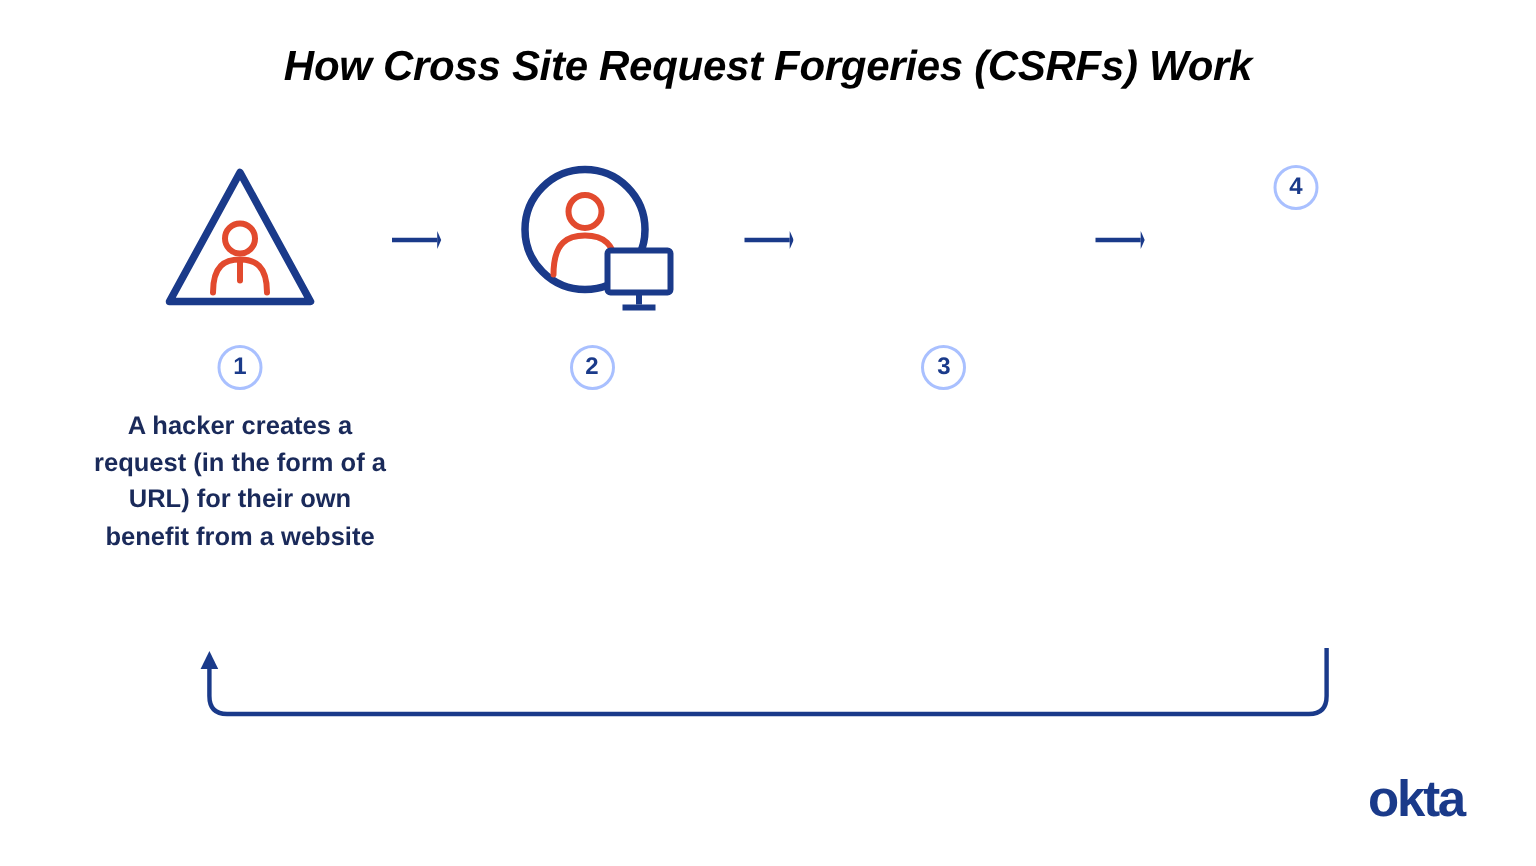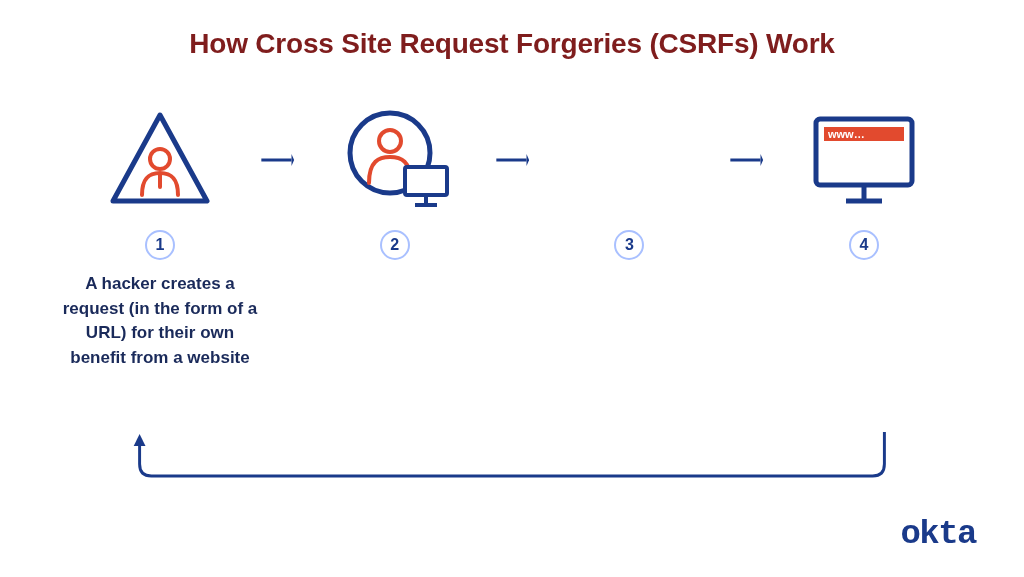--- a/index.html
+++ b/index.html
@@ -6,25 +6,26 @@
   body {
     width: 1024px;
     height: 577px;
     background: #ffffff;
     font-family: -apple-system, BlinkMacSystemFont, "Segoe UI", Arial, sans-serif;
     position: relative;
     overflow: hidden;
   }
   .title {
     text-align: center;
-    color: #7f1d1d;
+    color: #000000;
     font-weight: 800;
     font-size: 28px;
     margin-top: 28px;
     letter-spacing: -0.2px;
+    font-style: italic;
   }
   .flow {
     display: flex;
     justify-content: space-between;
     align-items: flex-start;
     margin: 40px 60px 0 60px;
     position: relative;
   }
   .step-col {
     width: 200px;
@@ -68,21 +69,20 @@
     justify-content: center;
   }
   .logo {
     position: absolute;
     right: 48px;
     bottom: 24px;
     font-weight: 800;
     letter-spacing: -1.5px;
     font-size: 34px;
     color: #1a3a8a;
-    font-family: Liberation Mono, monospace;
   }
   .feedback-arrow {
     position: absolute;
     left: 120px;
     right: 120px;
     top: 432px;
     height: 56px;
   }
 </style>
 </head>
@@ -147,31 +147,20 @@
   </div>
 
   <div class="arrow-slot">
     <svg width="100%" height="20" viewBox="0 0 130 20" preserveAspectRatio="none">
       <line x1="5" y1="10" x2="118" y2="10" stroke="#1a3a8a" stroke-width="3"></line>
       <polygon points="118,4 128,10 118,16" fill="#1a3a8a"></polygon>
     </svg>
   </div>
 
   <div class="step-col">
-    <div class="icon-slot">
-      <svg width="120" height="110" viewBox="0 0 120 110">
-        <g stroke="#1a3a8a" stroke-width="5" fill="none" stroke-linejoin="round">
-          <rect x="12" y="14" width="96" height="66" rx="4"></rect>
-          <line x1="60" y1="80" x2="60" y2="94"></line>
-          <line x1="42" y1="96" x2="78" y2="96"></line>
-        </g>
-        <rect x="20" y="22" width="80" height="14" fill="#e24a2e"></rect>
-        <text x="24" y="33" font-size="11" font-weight="700" fill="#ffffff" font-family="Arial">www…</text>
-      </svg>
-    </div>
     <div class="step-num">4</div>
   </div>
 
 </div>
 
 <div class="feedback-arrow">
   <svg width="100%" height="100%" viewBox="0 0 800 56" preserveAspectRatio="none">
     <path d="M 780 0 L 780 32 Q 780 44 768 44 L 32 44 Q 20 44 20 32 L 20 12" fill="none" stroke="#1a3a8a" stroke-width="3"></path>
     <polygon points="14,14 20,2 26,14" fill="#1a3a8a"></polygon>
   </svg>

